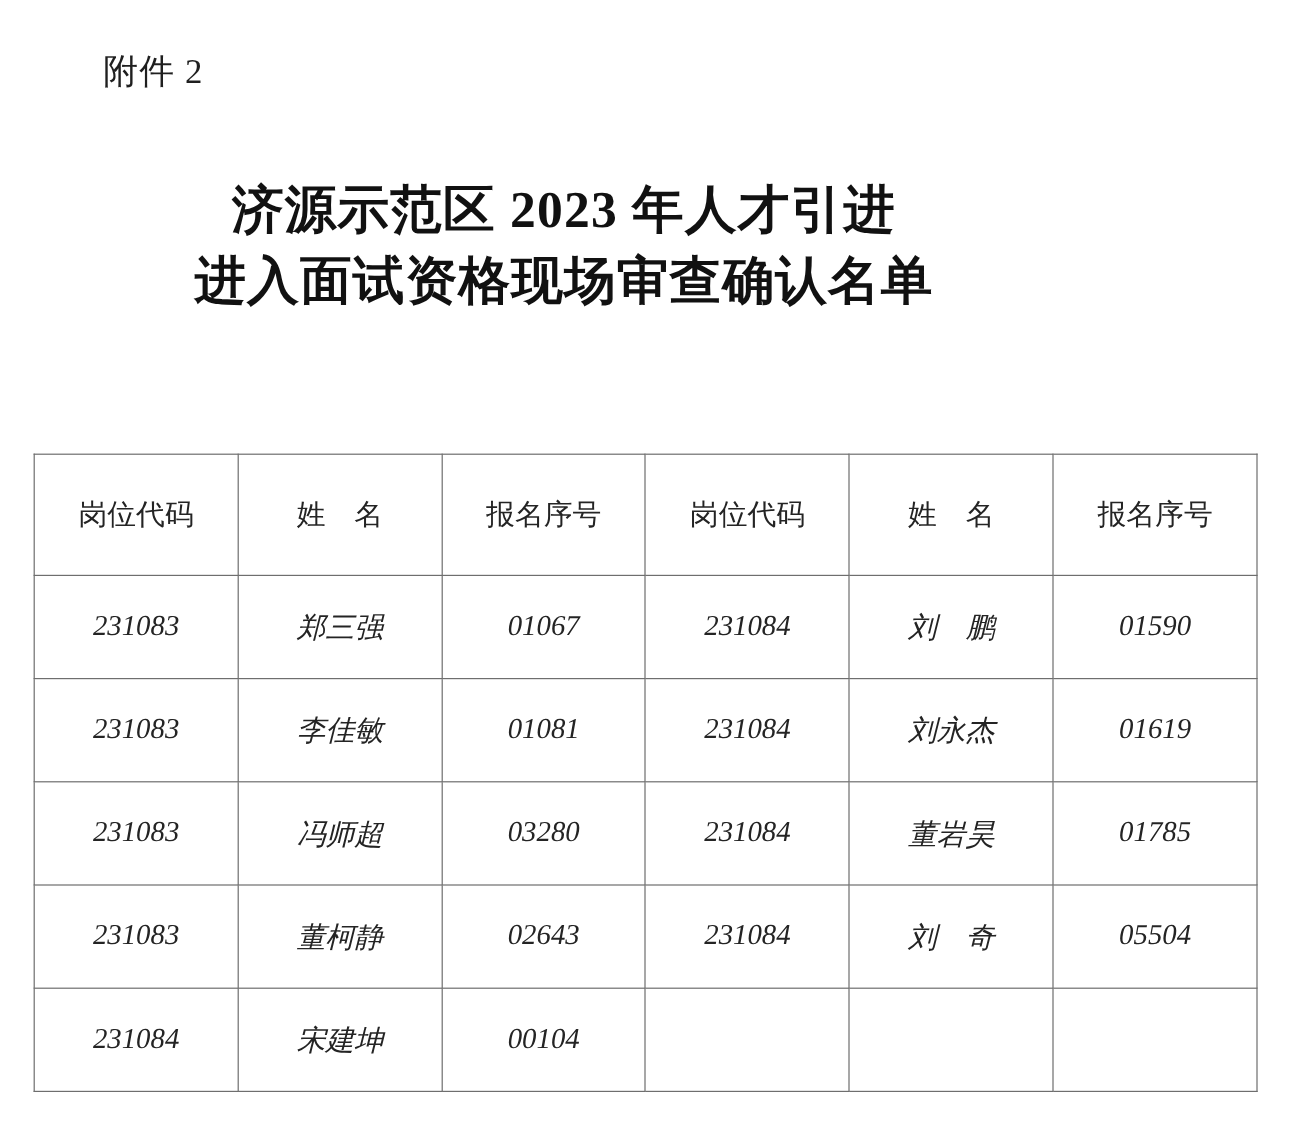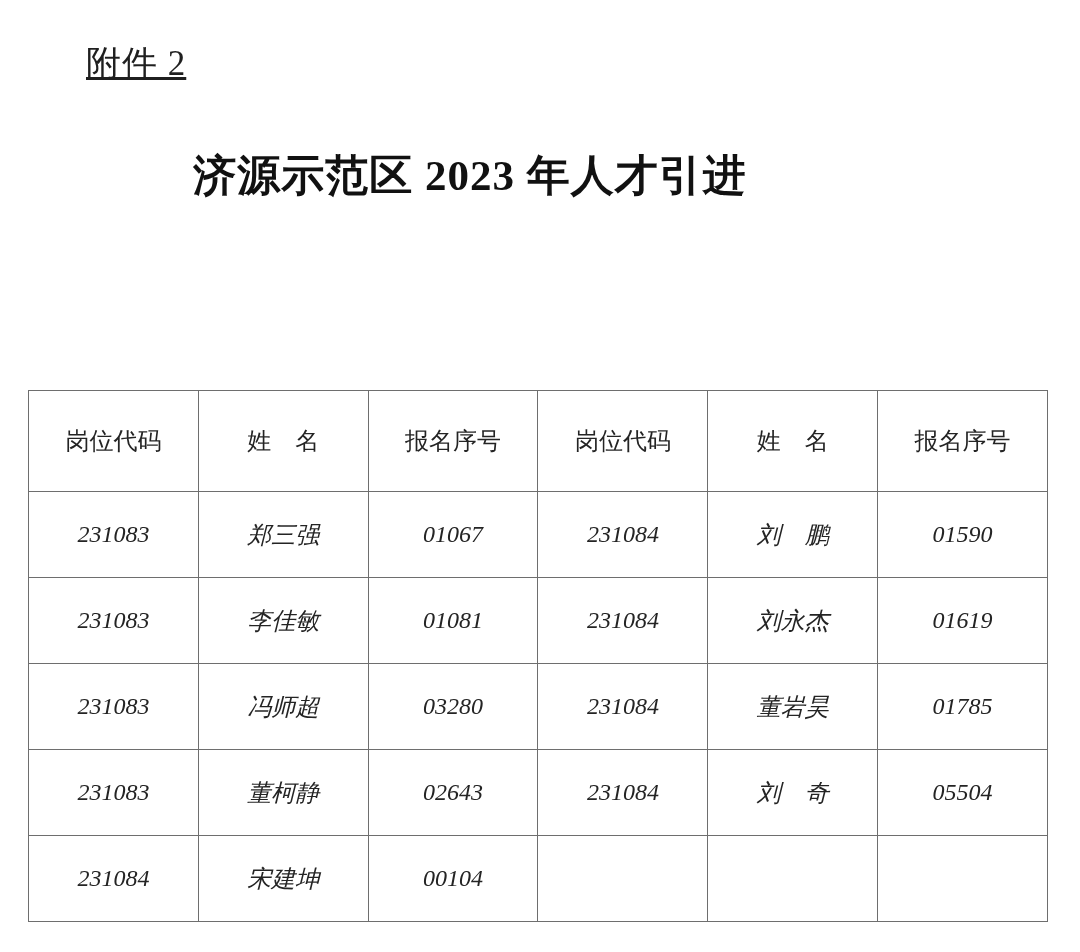--- a/index.html
+++ b/index.html
@@ -12,45 +12,43 @@
     width: 1080px;
     height: 952px;
     font-family: "Liberation Serif", "DejaVu Serif", serif;
     color: #1f1f1f;
     overflow: hidden;
   }
   .attachment-label {
     position: absolute;
     left: 86px;
     top: 40px;
-    font-size: 35px;
+    font-size: 29px;
     letter-spacing: 1px;
     color: #1f1f1f;
-    text-decoration: underline;
   }
   .doc-title {
     position: absolute;
     top: 146px;
     left: 0;
     width: 940px;
     text-align: center;
     font-size: 43px;
     font-weight: bold;
     line-height: 59px;
     letter-spacing: 1px;
     color: #111111;
   }
   table.roster {
     position: absolute;
     left: 28px;
     top: 378px;
     width: 1020px;
     border-collapse: collapse;
     table-layout: fixed;
-    margin-top: 12px;
   }
   table.roster th,
   table.roster td {
     border: 1.5px solid #6e6e6e;
     text-align: center;
     vertical-align: middle;
     font-size: 24px;
     font-weight: normal;
     color: #242424;
     padding: 0;
@@ -60,20 +58,21 @@
   table.roster th { height: 100px; }
   table.roster td { height: 85px; font-style: italic; }
 </style>
 </head>
 <body>
 
 <div class="attachment-label">附件 2</div>
 
 <div class="doc-title">
   <div>济源示范区 2023 年人才引进</div>
+  <div>进入面试资格现场审查确认名单</div>
 </div>
 
 <table class="roster">
   <thead>
     <tr>
       <th>岗位代码</th>
       <th>姓　名</th>
       <th>报名序号</th>
       <th>岗位代码</th>
       <th>姓　名</th>

